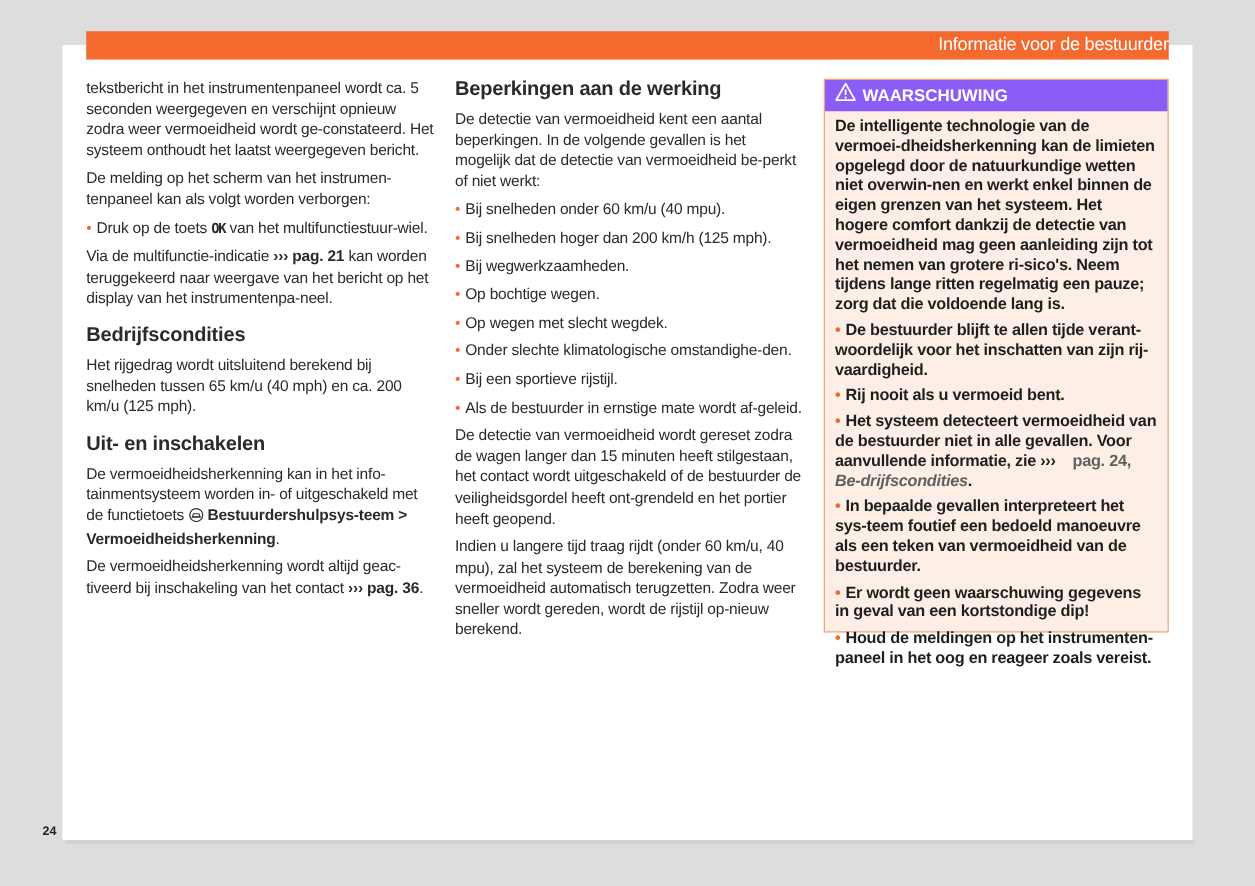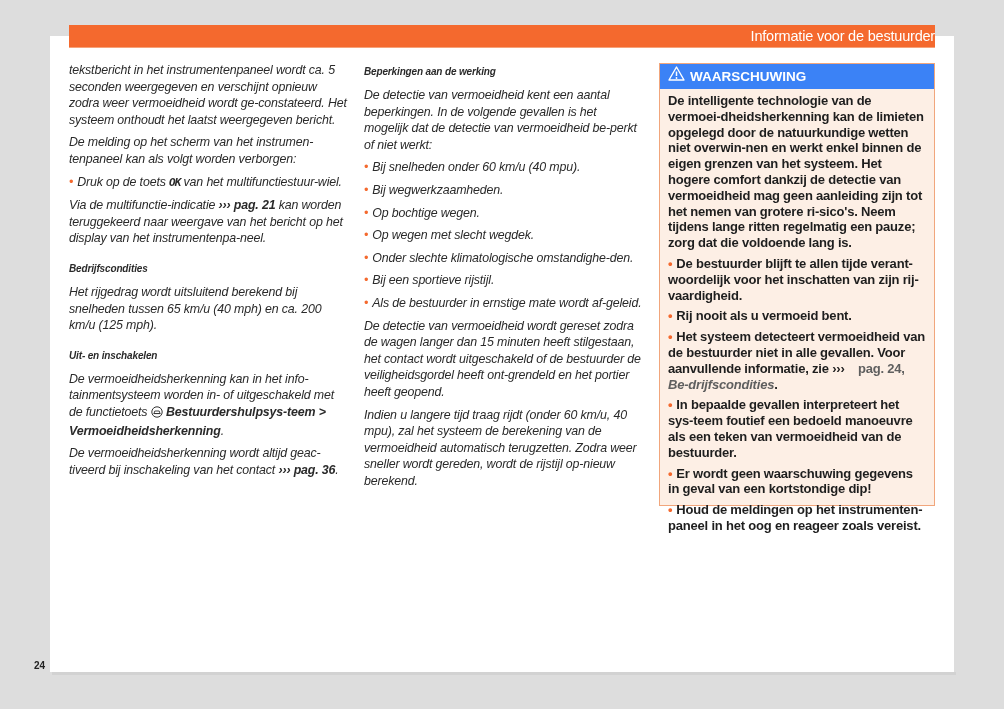--- a/index.html
+++ b/index.html
@@ -18,33 +18,33 @@
   }
   .header-bar {
     position: absolute; left: 69px; top: 25px; width: 866px; height: 22px;
     background: #f4692e; border-bottom: 1px solid #f6a27a;
     color: #ffffff; font-size: 14.5px; text-align: right; line-height: 22px;
     letter-spacing: -0.2px;
   }
   .col { position: absolute; top: 62px; font-size: 12.4px; line-height: 16.6px; letter-spacing: -0.15px; }
   .col1 { left: 69px; width: 280px; }
   .col2 { left: 364px; width: 280px; }
-  .col p { margin: 0 0 6px 0; font-style: italic; }
-  .col h3 { margin: 14px 0 7px 0; font-size: 10px; font-weight: bold; line-height: 16px; font-style: italic; }
+  .col p { margin: 0 0 6px 0; }
+  .col h3 { margin: 14px 0 7px 0; font-size: 16px; font-weight: bold; line-height: 16px; }
   .col2 h3 { margin-top: 2px; }
   .bullet::before { content: "\2022"; color: #f4692e; margin-right: 4px; }
   .bold { font-weight: bold; }
   .ok-glyph { font-weight: bold; font-family: "DejaVu Sans Mono", monospace; font-size: 11px; letter-spacing: -1px; }
   .car-icon { display: inline-block; vertical-align: -2px; }
   .warning {
     position: absolute; left: 659px; top: 63px; width: 274px; height: 441px;
     background: #fdefe5; border: 1px solid #f1a67c;
   }
   .warning-head {
-    height: 25px; background: #3b82f6; color: #fff; font-weight: bold; font-size: 13.5px;
+    height: 25px; background: #8b5cf6; color: #fff; font-weight: bold; font-size: 13.5px;
     line-height: 25px; padding-left: 8px; display: flex; align-items: flex-start; gap: 5px;
   }
   .warning-body { padding: 4px 7px 0 8px; font-size: 13px; line-height: 15.8px; font-weight: bold; color: #1e1e1e; letter-spacing: -0.2px; }
   .warning-body p { margin: 0 0 5px 0; }
   .link-gray { color: #5f5f5f; font-weight: bold; margin-left: 10px; }
   .link-gray-i { color: #5f5f5f; font-style: italic; font-weight: bold; }
   .page-number { position: absolute; left: 34px; top: 660px; font-size: 10px; font-weight: bold; color: #222; }
 </style>
 </head>
 <body>
@@ -69,20 +69,21 @@
           <path d="M3 7.5 L3.8 5 L8.2 5 L9 7.5 Z" fill="none" stroke="#333" stroke-width="0.9"></path>
           <line x1="2.5" y1="7.6" x2="9.5" y2="7.6" stroke="#333" stroke-width="0.9"></line>
         </svg></span> <span class="bold">Bestuurdershulpsys-teem &gt; Vermoeidheidsherkenning</span><span>.</span></p>
   <p><span>De vermoeidheidsherkenning wordt altijd geac-tiveerd bij inschakeling van het contact </span><span class="bold">››› pag. 36</span><span>.</span></p>
 </div>
 
 <div class="col col2">
   <h3>Beperkingen aan de werking</h3>
   <p>De detectie van vermoeidheid kent een aantal beperkingen. In de volgende gevallen is het mogelijk dat de detectie van vermoeidheid be-perkt of niet werkt:</p>
   <p class="bullet">Bij snelheden onder 60 km/u (40 mpu).</p>
+  <p class="bullet">Bij snelheden hoger dan 200 km/h (125 mph).</p>
   <p class="bullet">Bij wegwerkzaamheden.</p>
   <p class="bullet">Op bochtige wegen.</p>
   <p class="bullet">Op wegen met slecht wegdek.</p>
   <p class="bullet">Onder slechte klimatologische omstandighe-den.</p>
   <p class="bullet">Bij een sportieve rijstijl.</p>
   <p class="bullet">Als de bestuurder in ernstige mate wordt af-geleid.</p>
   <p>De detectie van vermoeidheid wordt gereset zodra de wagen langer dan 15 minuten heeft stilgestaan, het contact wordt uitgeschakeld of de bestuurder de veiligheidsgordel heeft ont-grendeld en het portier heeft geopend.</p>
   <p>Indien u langere tijd traag rijdt (onder 60 km/u, 40 mpu), zal het systeem de berekening van de vermoeidheid automatisch terugzetten. Zodra weer sneller wordt gereden, wordt de rijstijl op-nieuw berekend.</p>
 </div>
 

